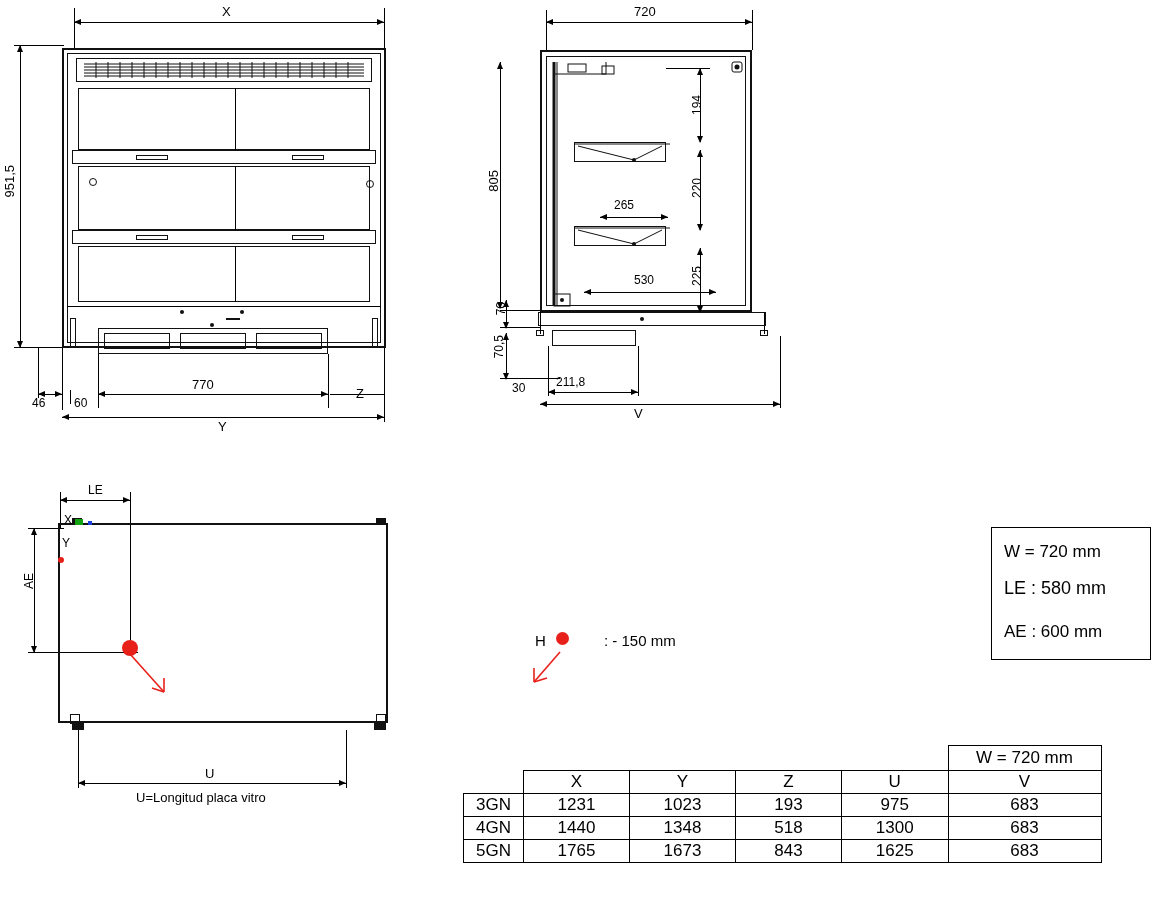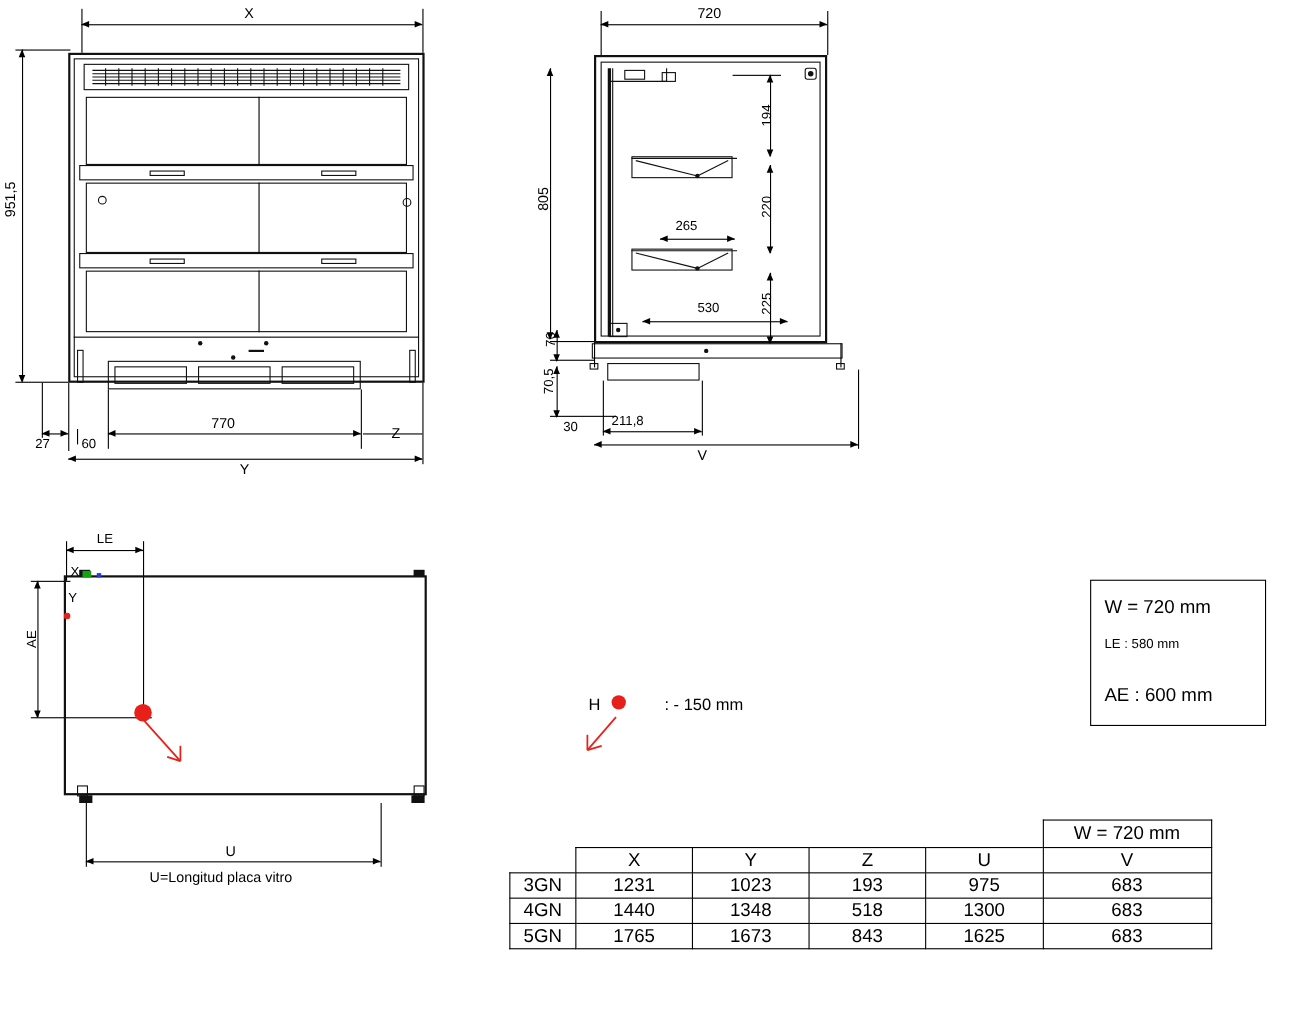--- a/index.html
+++ b/index.html
@@ -126,21 +126,21 @@
     <div class="abs" style="left:210px;top:323px;width:4px;height:4px;border-radius:50%;background:#111;"></div>
 
     <div class="box" style="left:70px;top:318px;width:6px;height:30px;"></div>
     <div class="box" style="left:372px;top:318px;width:6px;height:30px;"></div>
     <div class="ln vl" style="left:98px;top:354px;height:54px;"></div>
     <div class="ln vl" style="left:328px;top:354px;height:54px;"></div>
 
     <div class="ln hl" style="left:38px;top:394px;width:24px;"></div>
     <div class="arrL" style="left:38px;top:391px;"></div>
     <div class="arrR" style="left:55px;top:391px;"></div>
-    <div class="abs txt sm" style="left:32px;top:396px;">27</div>
+    <div class="abs txt sm" style="left:32px;top:396px;">46</div>
 
     <div class="ln vl" style="left:38px;top:348px;height:50px;"></div>
     <div class="ln vl" style="left:62px;top:348px;height:62px;"></div>
 
     <div class="abs txt sm" style="left:74px;top:396px;">60</div>
     <div class="ln vl" style="left:70px;top:390px;height:14px;"></div>
 
     <div class="ln hl" style="left:98px;top:394px;width:230px;"></div>
     <div class="arrL" style="left:98px;top:391px;"></div>
     <div class="arrR" style="left:321px;top:391px;"></div>
@@ -316,21 +316,21 @@
     <svg class="abs" style="left:528px;top:650px;" width="40" height="38">
       <line x1="32" y1="2" x2="6" y2="32" stroke="#e8201a" stroke-width="1.6"></line>
       <line x1="6" y1="32" x2="6" y2="18" stroke="#e8201a" stroke-width="1.6"></line>
       <line x1="6" y1="32" x2="19" y2="28" stroke="#e8201a" stroke-width="1.6"></line>
     </svg>
   </div>
 
 
   <div class="plainbox" style="left:991px;top:527px;width:160px;height:133px;">
     <div class="abs txt" style="left:12px;top:14px;font-size:17px;">W = 720 mm</div>
-    <div class="abs txt" style="left:12px;top:50px;font-size:12px;">LE : 580 mm</div>
+    <div class="abs txt" style="left:12px;top:50px;font-size:18px;">LE : 580 mm</div>
     <div class="abs txt" style="left:12px;top:94px;font-size:17px;">AE : 600 mm</div>
   </div>
 
   <div class="abs" style="left:463px;top:745px;">
     <table class="dim">
       <tbody>
           <tr>
         <td class="noborder" style="border:none;width:48px;"></td>
         <td class="noborder" style="border:none;width:94px;"></td>
         <td class="noborder" style="border:none;width:94px;"></td>

